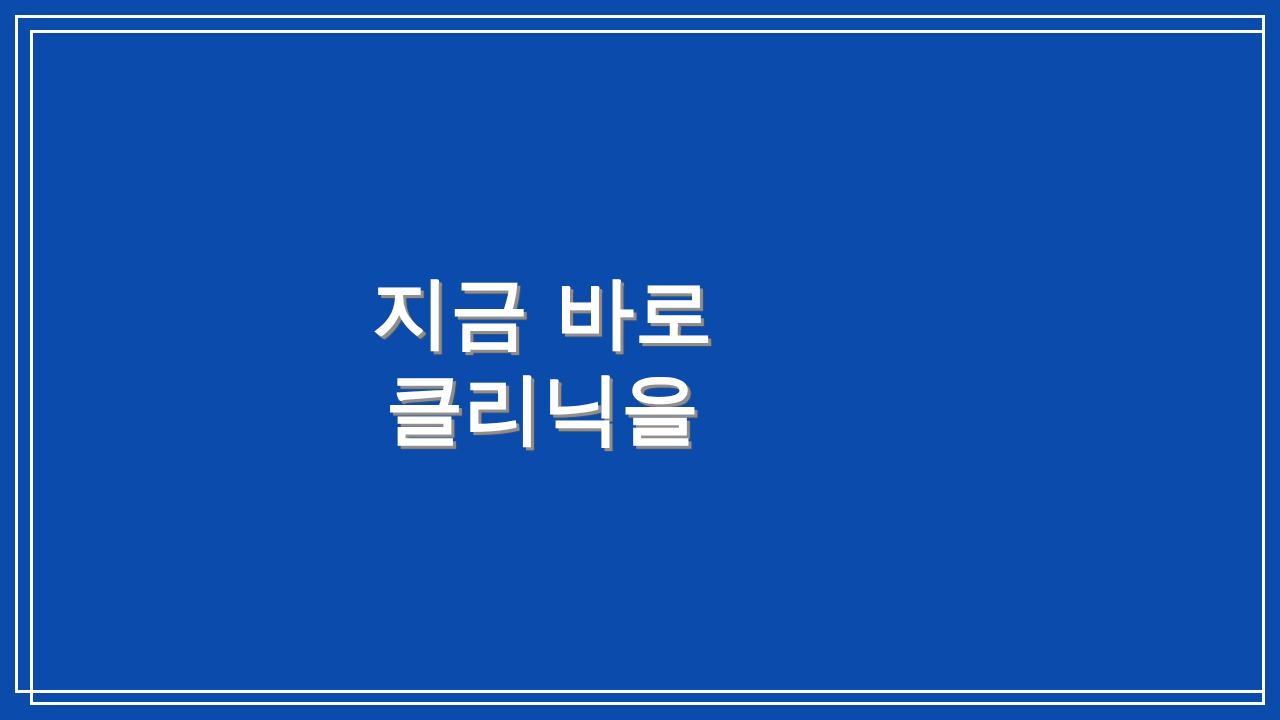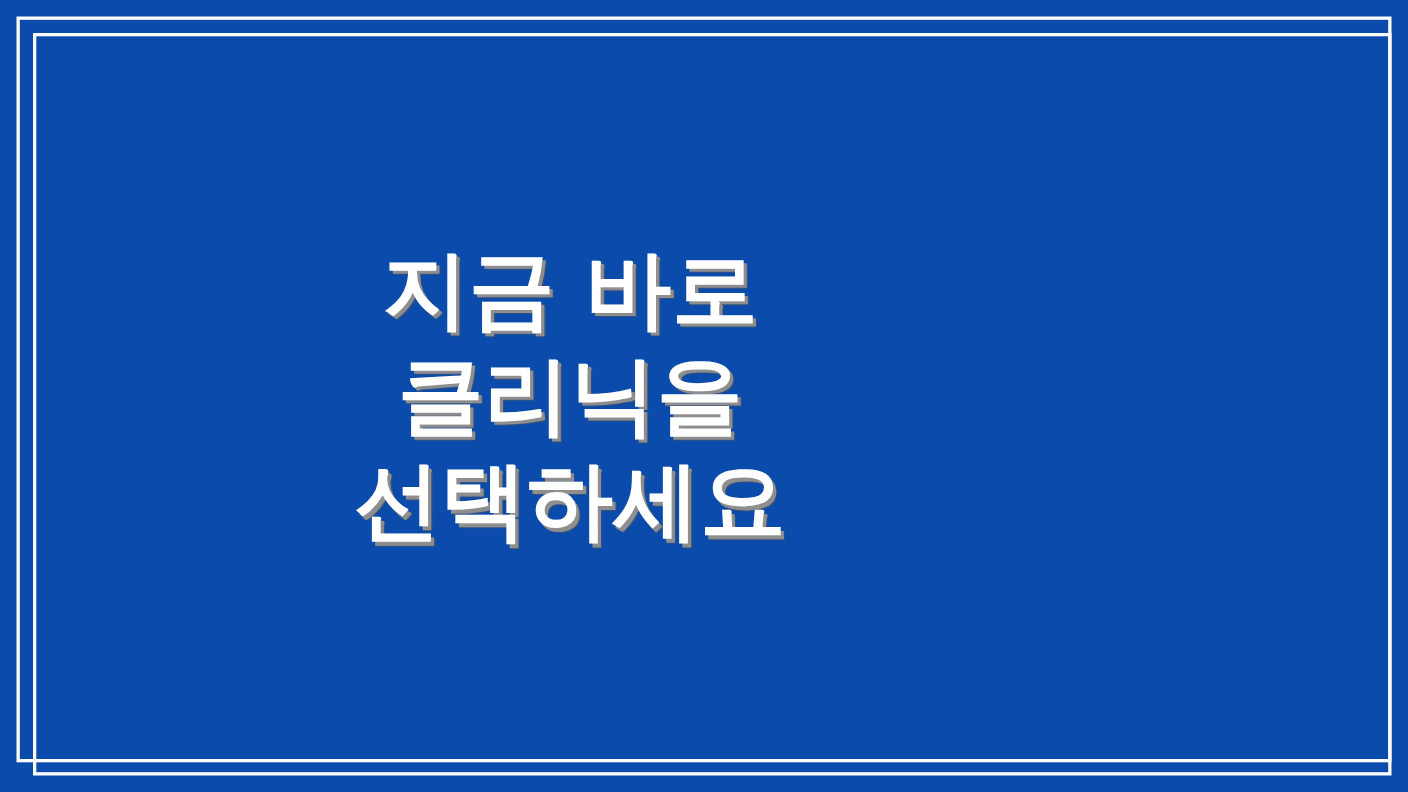--- a/index.html
+++ b/index.html
@@ -54,20 +54,21 @@
     position: absolute;
     left: 0;
     top: 0;
     width: 1037px;
     height: 720px;
     display: flex;
     flex-direction: column;
     align-items: center;
     justify-content: center;
     text-align: center;
+    padding-left: 24px;
   }
 
   .headline-line {
     display: block;
     font-family: "DejaVu Sans", "Liberation Sans", sans-serif;
     font-size: 78px;
     font-weight: 700;
     line-height: 96px;
     letter-spacing: 0.5px;
     color: #ffffff;
@@ -82,16 +83,15 @@
 
 <div id="poster">
 
   <div class="frame frame-outer"></div>
 
   <div class="frame frame-inner"></div>
 
   <div class="headline-block">
     <span class="headline-line">지금 바로</span>
     <span class="headline-line">클리닉을</span>
-    <span class="headline-line">선택하세요</span>
   </div>
 
 </div>
 
 </body></html>

